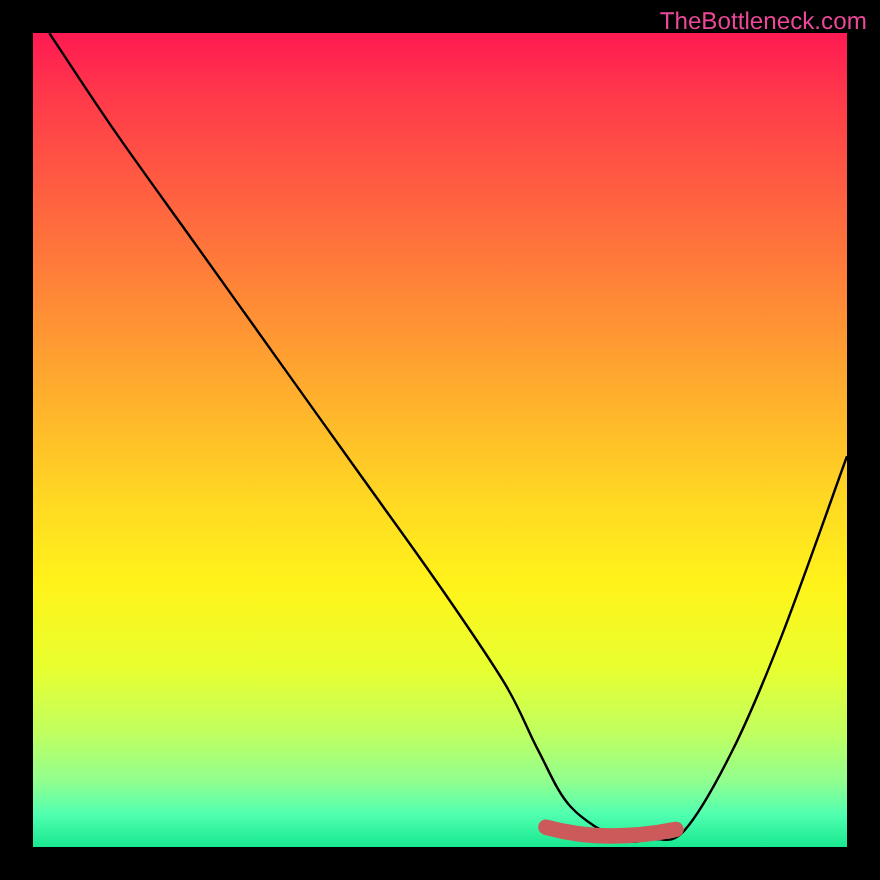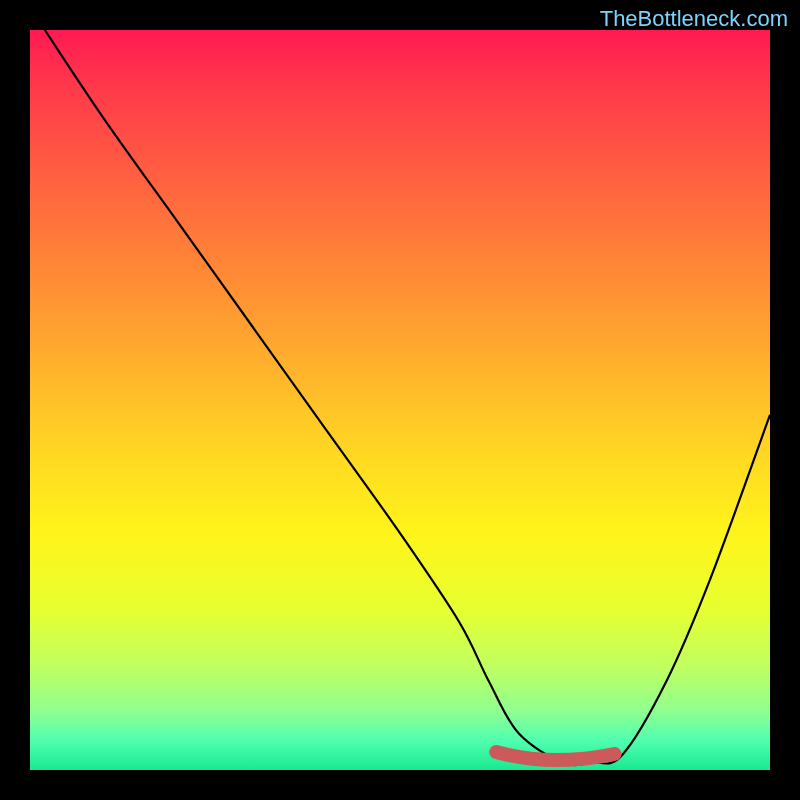--- a/index.html
+++ b/index.html
@@ -8,21 +8,21 @@
     height: 800px;
     background: #000;
     position: relative;
     overflow: hidden;
     font-family: Arial, sans-serif;
   }
   .watermark {
     position: absolute;
     top: 6px;
     right: 12px;
-    color: #7dd3fc;
+    color: #ec4899;
     font-size: 22px;
     font-weight: 500;
     z-index: 10;
   }
   .plot-area {
     position: absolute;
     left: 30px;
     top: 30px;
     width: 740px;
     height: 740px;

